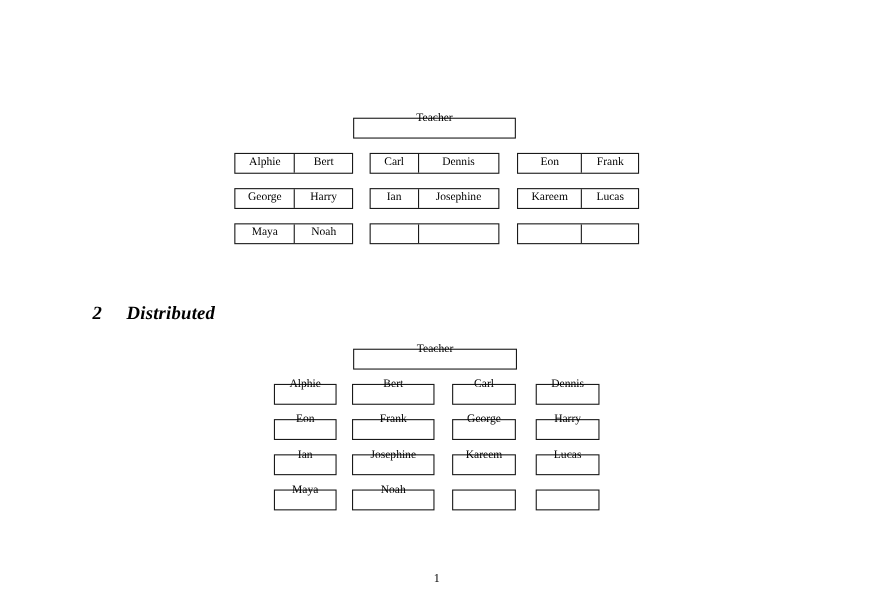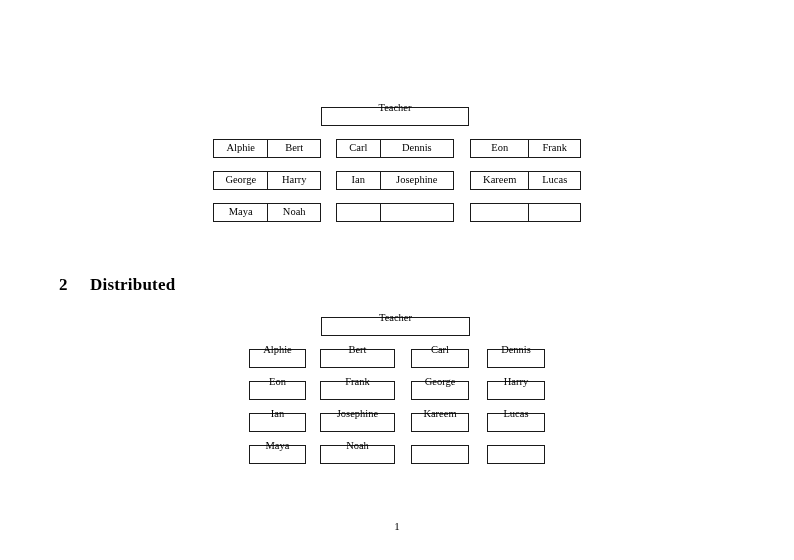--- a/index.html
+++ b/index.html
@@ -30,21 +30,21 @@
     font-size: 17px;
     letter-spacing: 0.2px;
     white-space: nowrap;
     color: #000;
   }
   .section-heading .sec-num {
     display: inline-block;
     width: 31px;
   }
   #heading-classical   { left: 67px; top: 64px; }
-  #heading-distributed { left: 59px; top: 275px; }
+  #heading-distributed { left: 84px; top: 275px; font-style: italic; }
 
   
   .group {
     position: absolute;
     display: flex;
     border: 1px solid #1a1a1a;
     box-sizing: border-box;
     height: 19px;
     background: #fff;
   }

